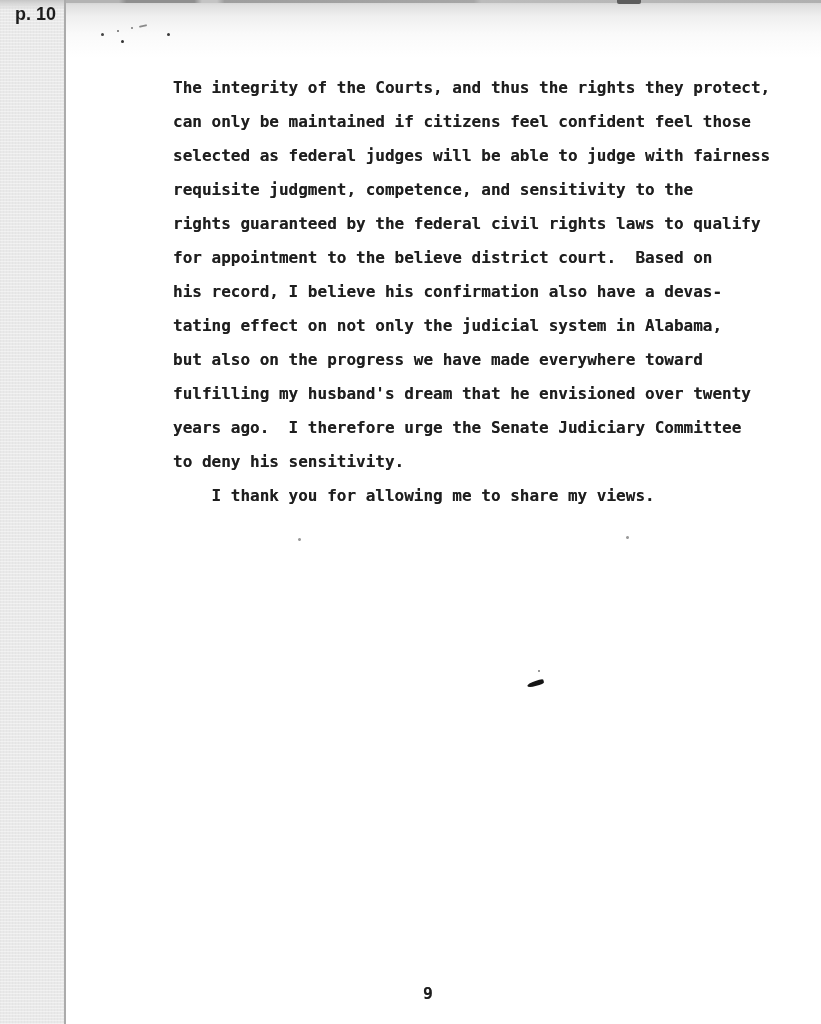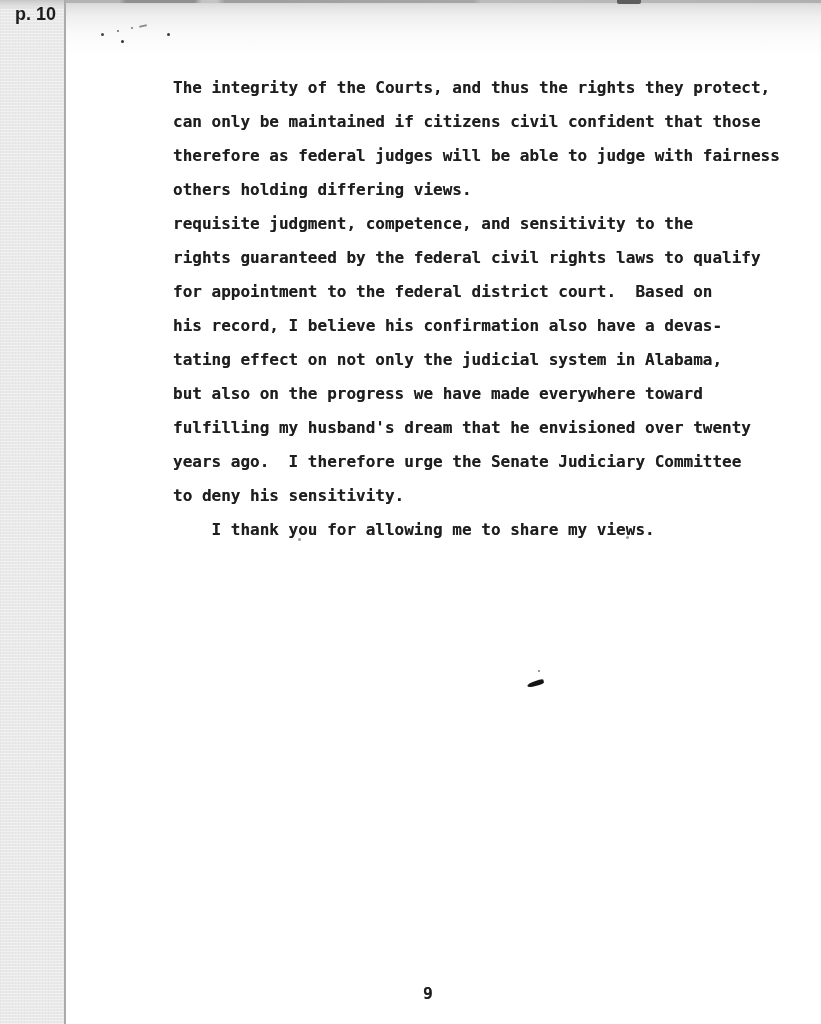--- a/index.html
+++ b/index.html
@@ -155,26 +155,25 @@
     <div class="speck" style="left:55px; top:40px; width:3px; height:3px; background:#333;"></div>
 
     <div class="dash-speck" style="left:232px; top:538px; width:3px; height:3px; background:#9a9a9a; transform:rotate(40deg);"></div>
     <div class="dash-speck" style="left:560px; top:536px; width:3px; height:3px; background:#9a9a9a; transform:rotate(40deg);"></div>
 
     <div class="smudge"></div>
     <div class="smudge-dot"></div>
 
     <div class="doc-text">
       <div class="doc-line">The integrity of the Courts, and thus the rights they protect,</div>
-      <div class="doc-line">can only be maintained if citizens civil confident that those</div>
-      <div class="doc-line">therefore as federal judges will be able to judge with fairness</div>
-      <div class="doc-line">others holding differing views.</div>
+      <div class="doc-line">can only be maintained if citizens feel confident feel those</div>
+      <div class="doc-line">selected as federal judges will be able to judge with fairness</div>
       <div class="doc-line">requisite judgment, competence, and sensitivity to the</div>
       <div class="doc-line">rights guaranteed by the federal civil rights laws to qualify</div>
-      <div class="doc-line">for appointment to the federal district court.  Based on</div>
+      <div class="doc-line">for appointment to the believe district court.  Based on</div>
       <div class="doc-line">his record, I believe his confirmation also have a devas-</div>
       <div class="doc-line">tating effect on not only the judicial system in Alabama,</div>
       <div class="doc-line">but also on the progress we have made everywhere toward</div>
       <div class="doc-line">fulfilling my husband's dream that he envisioned over twenty</div>
       <div class="doc-line">years ago.  I therefore urge the Senate Judiciary Committee</div>
       <div class="doc-line">to deny his sensitivity.</div>
       <div class="doc-line">    I thank you for allowing me to share my views.</div>
     </div>
 
     <div class="page-num">9</div>

